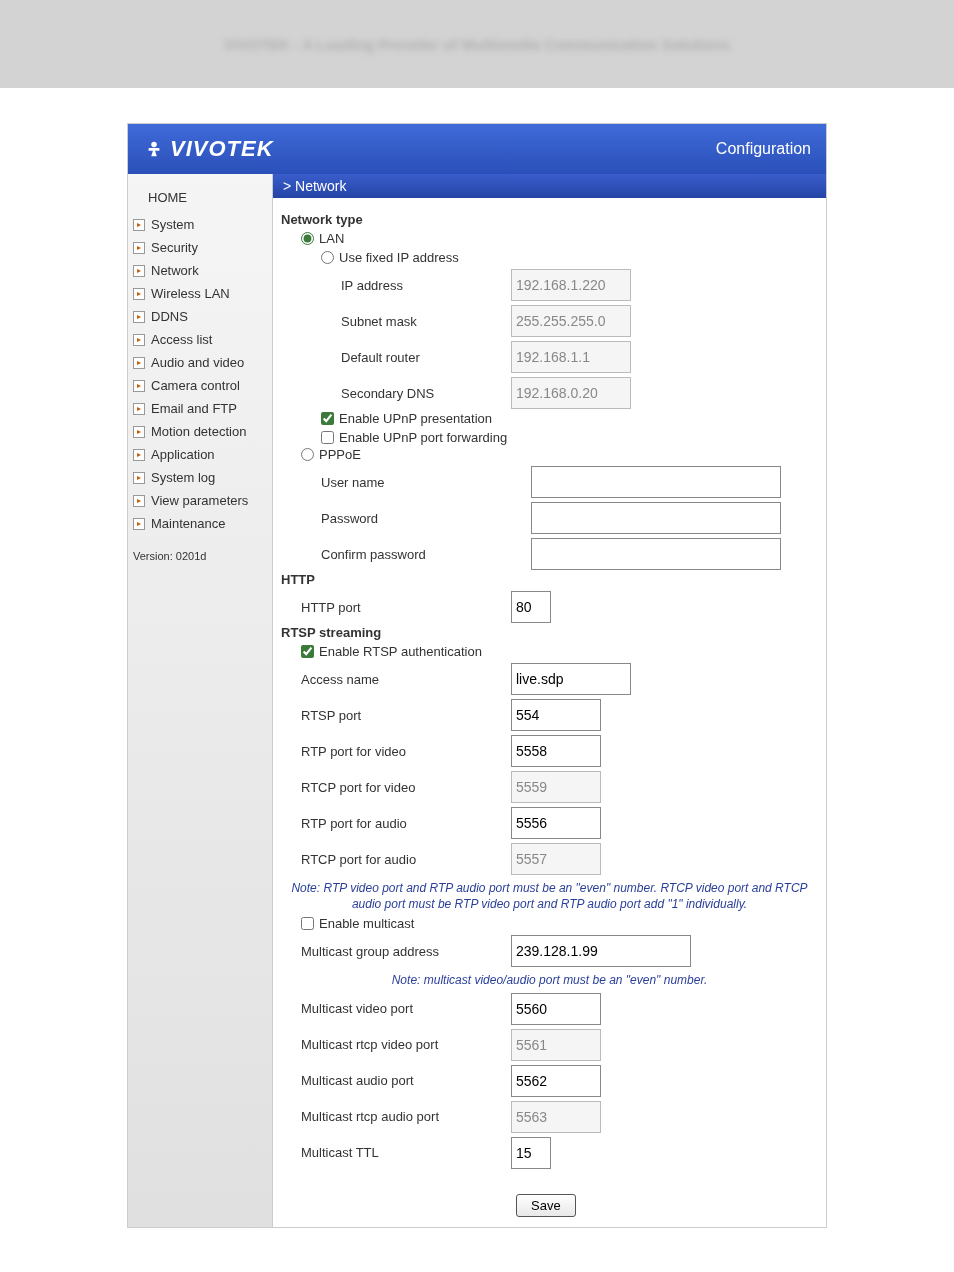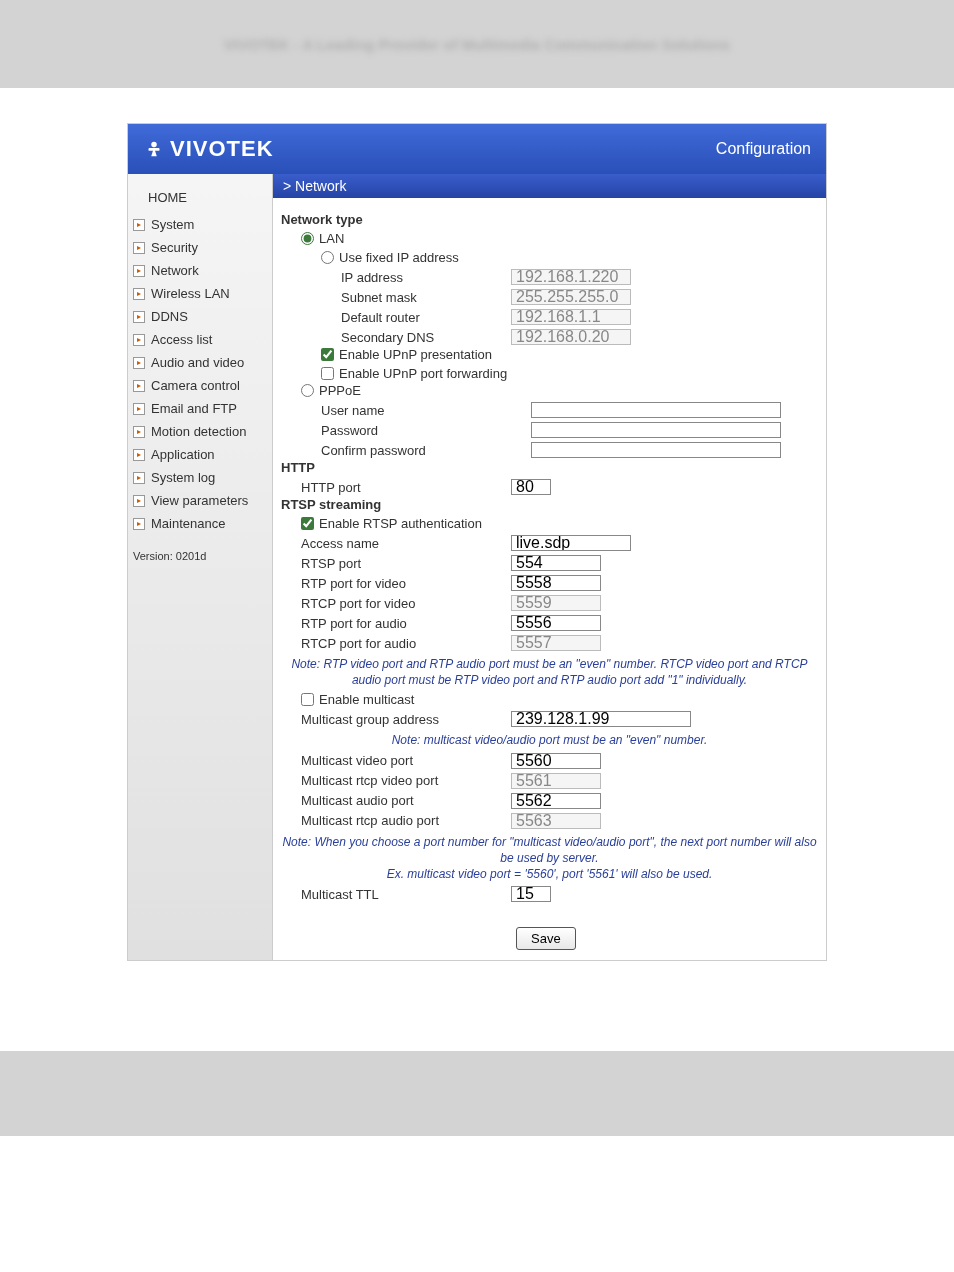--- a/index.html
+++ b/index.html
@@ -3,40 +3,40 @@
 <meta charset="utf-8">
 <style>
 * { box-sizing: border-box; margin: 0; padding: 0; }
 body { font-family: Arial, sans-serif; font-size: 13px; background: #fff; }
 .top-bar { background: #d3d3d3; height: 88px; width: 100%; display: flex; align-items: center; justify-content: center; }
 .top-blur { color: #b0b0b0; font-size: 15px; font-weight: bold; filter: blur(3px); }
 .container { width: 700px; margin: 35px auto 0; border: 1px solid #ccc; display: flex; flex-direction: column; }
 .header { background: linear-gradient(#3f6bd9, #2a4fb8); height: 50px; display: flex; align-items: center; justify-content: space-between; padding: 0 15px; }
 .logo-wrap { display: flex; align-items: center; gap: 5px; }
 .logo-icon { width: 22px; height: 22px; }
-.logo-text { color: #fff; font-size: 22px; font-weight: bold; letter-spacing: 1px; }
+.logo-text { color: #fff; font-size: 22px; font-weight: bold; font-style: italic; letter-spacing: 1px; }
 .config-label { color: #fff; font-size: 16px; }
 .body-wrap { display: flex; }
 .sidebar { width: 145px; background: linear-gradient(#f5f5f5, #e0e0e0); border-right: 1px solid #ccc; padding: 10px 0 15px 0; }
 .nav-home { padding: 6px 10px 8px 20px; color: #333; font-size: 13px; cursor: pointer; }
 .nav-item { display: flex; align-items: center; padding: 4px 5px 4px 5px; color: #333; font-size: 13px; cursor: pointer; }
 .nav-arrow { width: 12px; height: 12px; border: 1px solid #999; background: #fff; display: flex; align-items: center; justify-content: center; margin-right: 6px; font-size: 8px; color: #c85a00; }
 .version { padding: 15px 5px 5px 5px; font-size: 11px; color: #333; }
 .content { flex: 1; background: #fff; }
 .section-bar { background: linear-gradient(#3a5dcc, #2444a5); color: #fff; padding: 4px 10px; font-size: 14px; font-weight: normal; }
 .form-area { padding: 10px 8px; color: #333; }
 .section-title { font-weight: bold; font-size: 13px; margin: 4px 0; }
 .indent-1 { margin-left: 20px; margin-top: 6px; }
 .indent-2 { margin-left: 40px; margin-top: 6px; }
 .indent-3 { margin-left: 60px; margin-top: 6px; }
 .row { display: flex; align-items: center; margin-top: 4px; }
 .row label { display: inline-block; }
 .field-label { width: 170px; }
 .field-label-wide { width: 210px; }
-.text-input { border: 1px solid #888; background: #fff; height: 16px; padding: 1px 4px; font-size: 16px; font-family: Arial, sans-serif; }
+.text-input { border: 1px solid #888; background: #fff; height: 32px; padding: 1px 4px; font-size: 14px; font-family: Arial, sans-serif; }
 .text-input.disabled { background: #f5f5f5; color: #888; border: 1px solid #bbb; }
 .w120 { width: 120px; }
 .w90 { width: 90px; }
 .w40 { width: 40px; }
 .w250 { width: 250px; }
 .radio, .checkbox { margin-right: 5px; vertical-align: middle; accent-color: #3b7a3b; }
 .note { color: #2a3f9a; font-style: italic; font-size: 12px; margin: 5px 0 3px 0; line-height: 1.35; text-align: center; }
 .save-row { margin-left: 235px; margin-top: 25px; }
 .save-btn { border: 1px solid #555; background: linear-gradient(#fff, #e8e8e8); padding: 3px 14px; font-size: 13px; border-radius: 3px; cursor: pointer; }
 .footer-bar { background: #d3d3d3; height: 85px; width: 100%; margin-top: 90px; }
@@ -244,22 +244,20 @@
           </div>
         <div class="indent-1 row">
             <label class="field-label-wide">Multicast audio port</label>
             <input class="text-input w90" value="5562" style="">
           </div>
         <div class="indent-1 row">
             <label class="field-label-wide">Multicast rtcp audio port</label>
             <input class="text-input disabled w90" readonly="" value="5563" style="">
           </div>
 
-        <div class="note" style="white-space:pre-line">Note: When you choose a port number for "multicast video/audio port", the next port number will also be used by server.
-Ex. multicast video port = '5560', port '5561' will also be used.</div>
 
         <div class="indent-1 row">
             <label class="field-label-wide">Multicast TTL</label>
             <input class="text-input w40" value="15" style="">
           </div>
 
         <div class="save-row"><button class="save-btn">Save</button></div>
 
       </div>
     </div>

